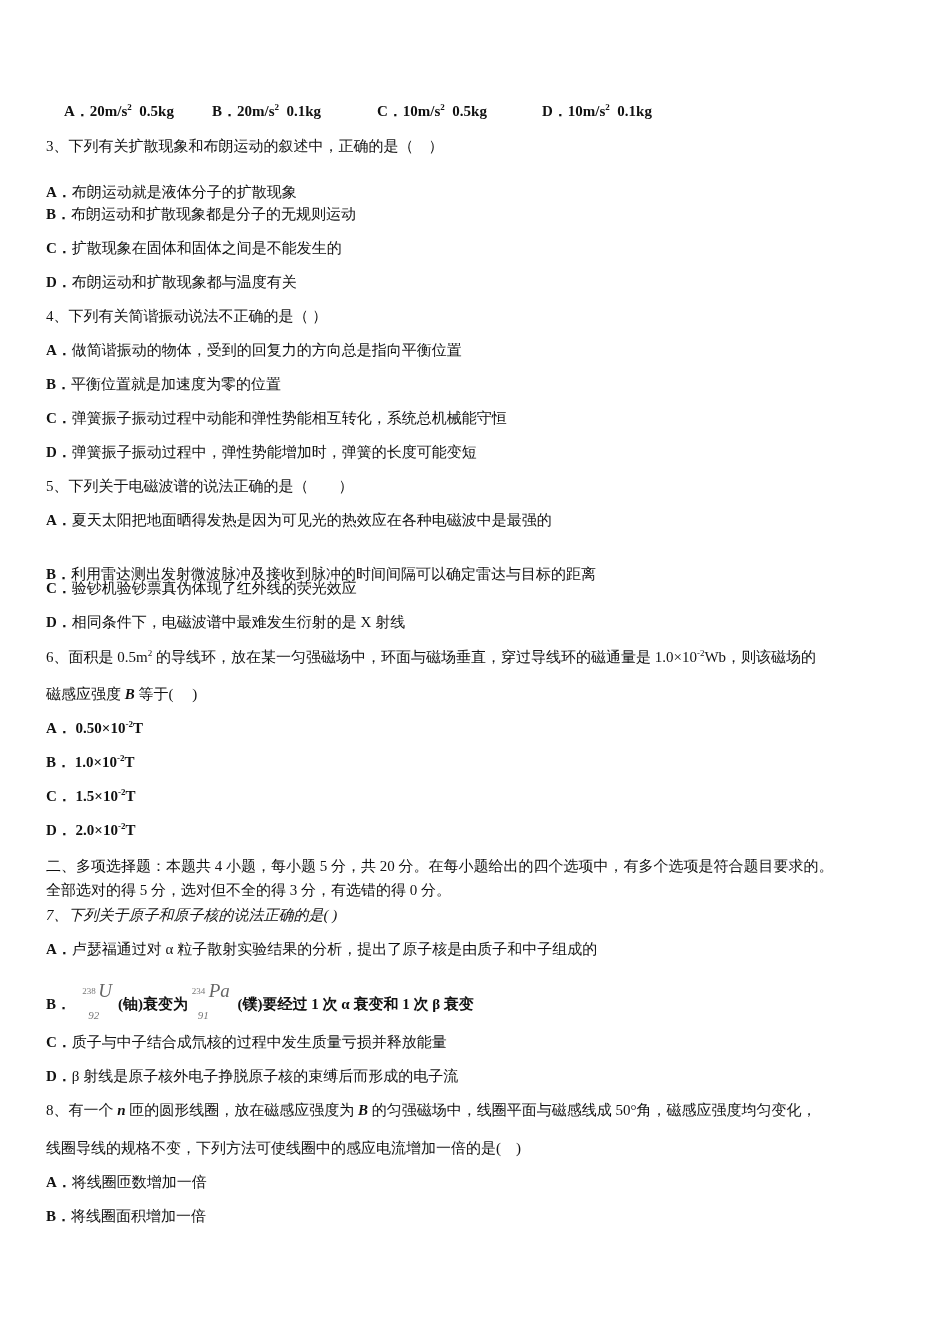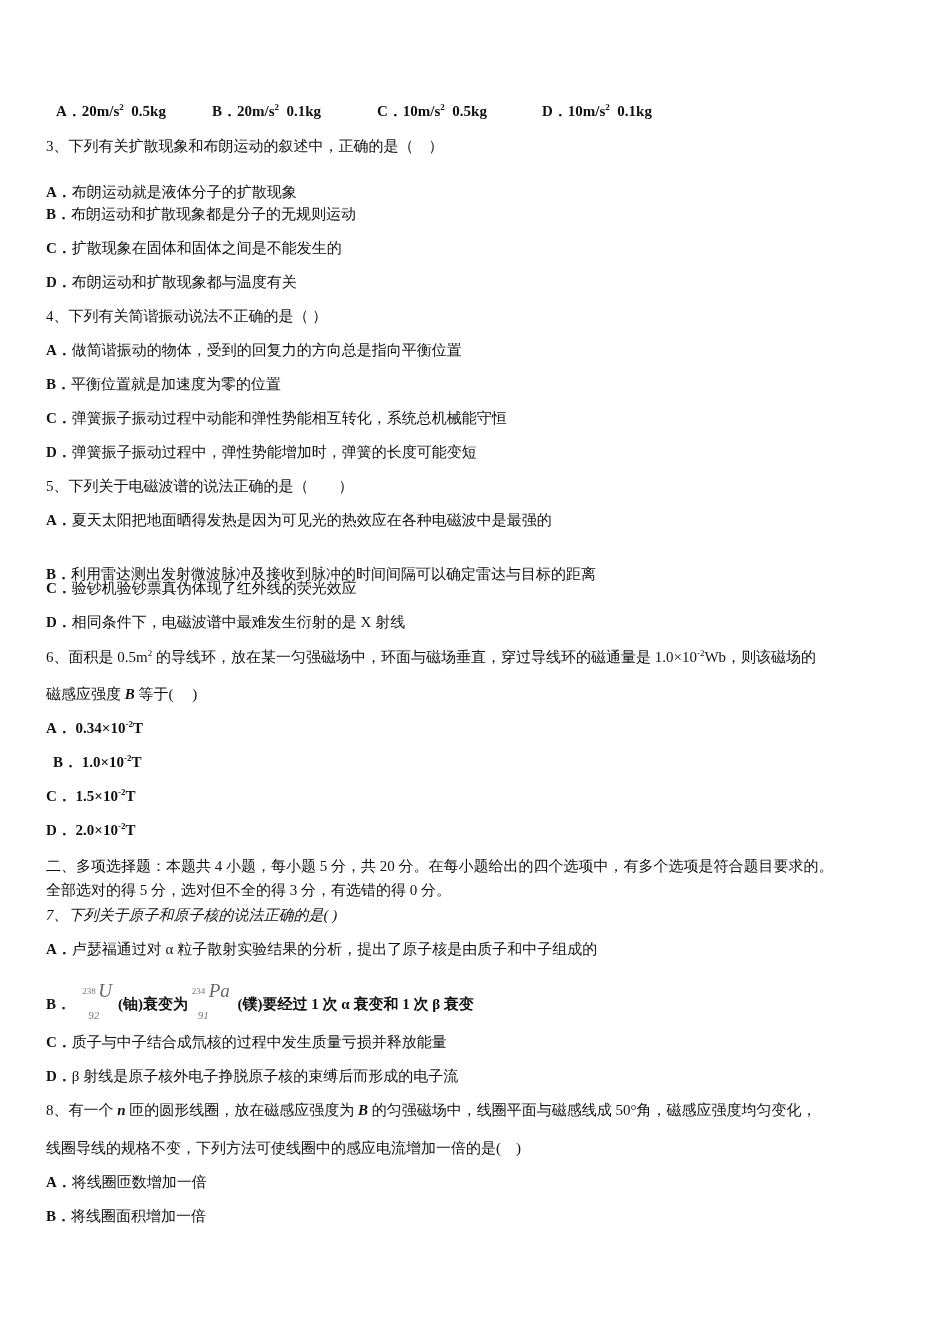--- a/index.html
+++ b/index.html
@@ -24,21 +24,21 @@
   .iso .atom { position: absolute; left: 6px; top: 20px; font-size: 11px; font-style: italic; }
   .iso .sym  { position: absolute; left: 16px; top: -4px; font-size: 19px; font-style: italic; color: #666; }
   .iso.pa { width: 42px; }
   .iso.pa .sym { left: 17px; }
   i.var { font-style: italic; font-weight: bold; }
 </style>
 </head>
 <body>
 
 <div class="row-opts">
-  <span class="opt" style="left:56px; top:102px;"><span>A．</span><span>20m/s</span><sup>2</sup>&nbsp;&nbsp;<span>0.5kg</span></span>
+  <span class="opt" style="left:64px; top:102px;"><span>A．</span><span>20m/s</span><sup>2</sup>&nbsp;&nbsp;<span>0.5kg</span></span>
   <span class="opt" style="left:212px; top:102px;"><span>B．</span><span>20m/s</span><sup>2</sup>&nbsp;&nbsp;<span>0.1kg</span></span>
   <span class="opt" style="left:377px; top:102px;"><span>C．</span><span>10m/s</span><sup>2</sup>&nbsp;&nbsp;<span>0.5kg</span></span>
   <span class="opt" style="left:542px; top:102px;"><span>D．</span><span>10m/s</span><sup>2</sup>&nbsp;&nbsp;<span>0.1kg</span></span>
 </div>
 
 <div class="line" style="top:136px;">3、下列有关扩散现象和布朗运动的叙述中，正确的是（　）</div>
 <div class="line" style="top:182px;"><span class="opt-label">A．</span><span>布朗运动就是液体分子的扩散现象</span></div>
 <div class="line" style="top:204px;"><span class="opt-label">B．</span><span>布朗运动和扩散现象都是分子的无规则运动</span></div>
 <div class="line" style="top:238px;"><span class="opt-label">C．</span><span>扩散现象在固体和固体之间是不能发生的</span></div>
 <div class="line" style="top:272px;"><span class="opt-label">D．</span><span>布朗运动和扩散现象都与温度有关</span></div>
@@ -50,22 +50,22 @@
 <div class="line" style="top:442px;"><span class="opt-label">D．</span><span>弹簧振子振动过程中，弹性势能增加时，弹簧的长度可能变短</span></div>
 
 <div class="line" style="top:476px;">5、下列关于电磁波谱的说法正确的是（　　）</div>
 <div class="line" style="top:510px;"><span class="opt-label">A．</span><span>夏天太阳把地面晒得发热是因为可见光的热效应在各种电磁波中是最强的</span></div>
 <div class="line" style="top:564px;"><span class="opt-label">B．</span><span>利用雷达测出发射微波脉冲及接收到脉冲的时间间隔可以确定雷达与目标的距离</span></div>
 <div class="line" style="top:578px;"><span class="opt-label">C．</span><span>验钞机验钞票真伪体现了红外线的荧光效应</span></div>
 <div class="line" style="top:612px;"><span class="opt-label">D．</span><span>相同条件下，电磁波谱中最难发生衍射的是 X 射线</span></div>
 
 <div class="line" style="top:647px;"><span>6、面积是 0.5m</span><sup>2</sup><span> 的导线环，放在某一匀强磁场中，环面与磁场垂直，穿过导线环的磁通量是 1.0×10</span><sup>-2</sup><span>Wb，则该磁场的</span></div>
 <div class="line" style="top:684px;"><span>磁感应强度 </span><i class="var">B</i><span> 等于(　 )</span></div>
-<div class="line b" style="top:718px;"><span>A．</span>&nbsp;<span>0.34×10</span><sup>-2</sup><span>T</span></div>
-<div class="line b" style="top:752px;margin-left:7px;"><span>B．</span>&nbsp;<span>1.0×10</span><sup>-2</sup><span>T</span></div>
+<div class="line b" style="top:718px;"><span>A．</span>&nbsp;<span>0.50×10</span><sup>-2</sup><span>T</span></div>
+<div class="line b" style="top:752px;"><span>B．</span>&nbsp;<span>1.0×10</span><sup>-2</sup><span>T</span></div>
 <div class="line b" style="top:786px;"><span>C．</span>&nbsp;<span>1.5×10</span><sup>-2</sup><span>T</span></div>
 <div class="line b" style="top:820px;"><span>D．</span>&nbsp;<span>2.0×10</span><sup>-2</sup><span>T</span></div>
 
 <div class="line" style="top:856px;">二、多项选择题：本题共 4 小题，每小题 5 分，共 20 分。在每小题给出的四个选项中，有多个选项是符合题目要求的。</div>
 <div class="line" style="top:880px;">全部选对的得 5 分，选对但不全的得 3 分，有选错的得 0 分。</div>
 
 <div class="line" style="top:905px;font-style:italic;">7、下列关于原子和原子核的说法正确的是( )</div>
 <div class="line" style="top:939px;"><span class="opt-label">A．</span><span>卢瑟福通过对 α 粒子散射实验结果的分析，提出了原子核是由质子和中子组成的</span></div>
 <div class="line" style="top:985px;">
   <span class="opt-label">B．</span>&nbsp;&nbsp;

